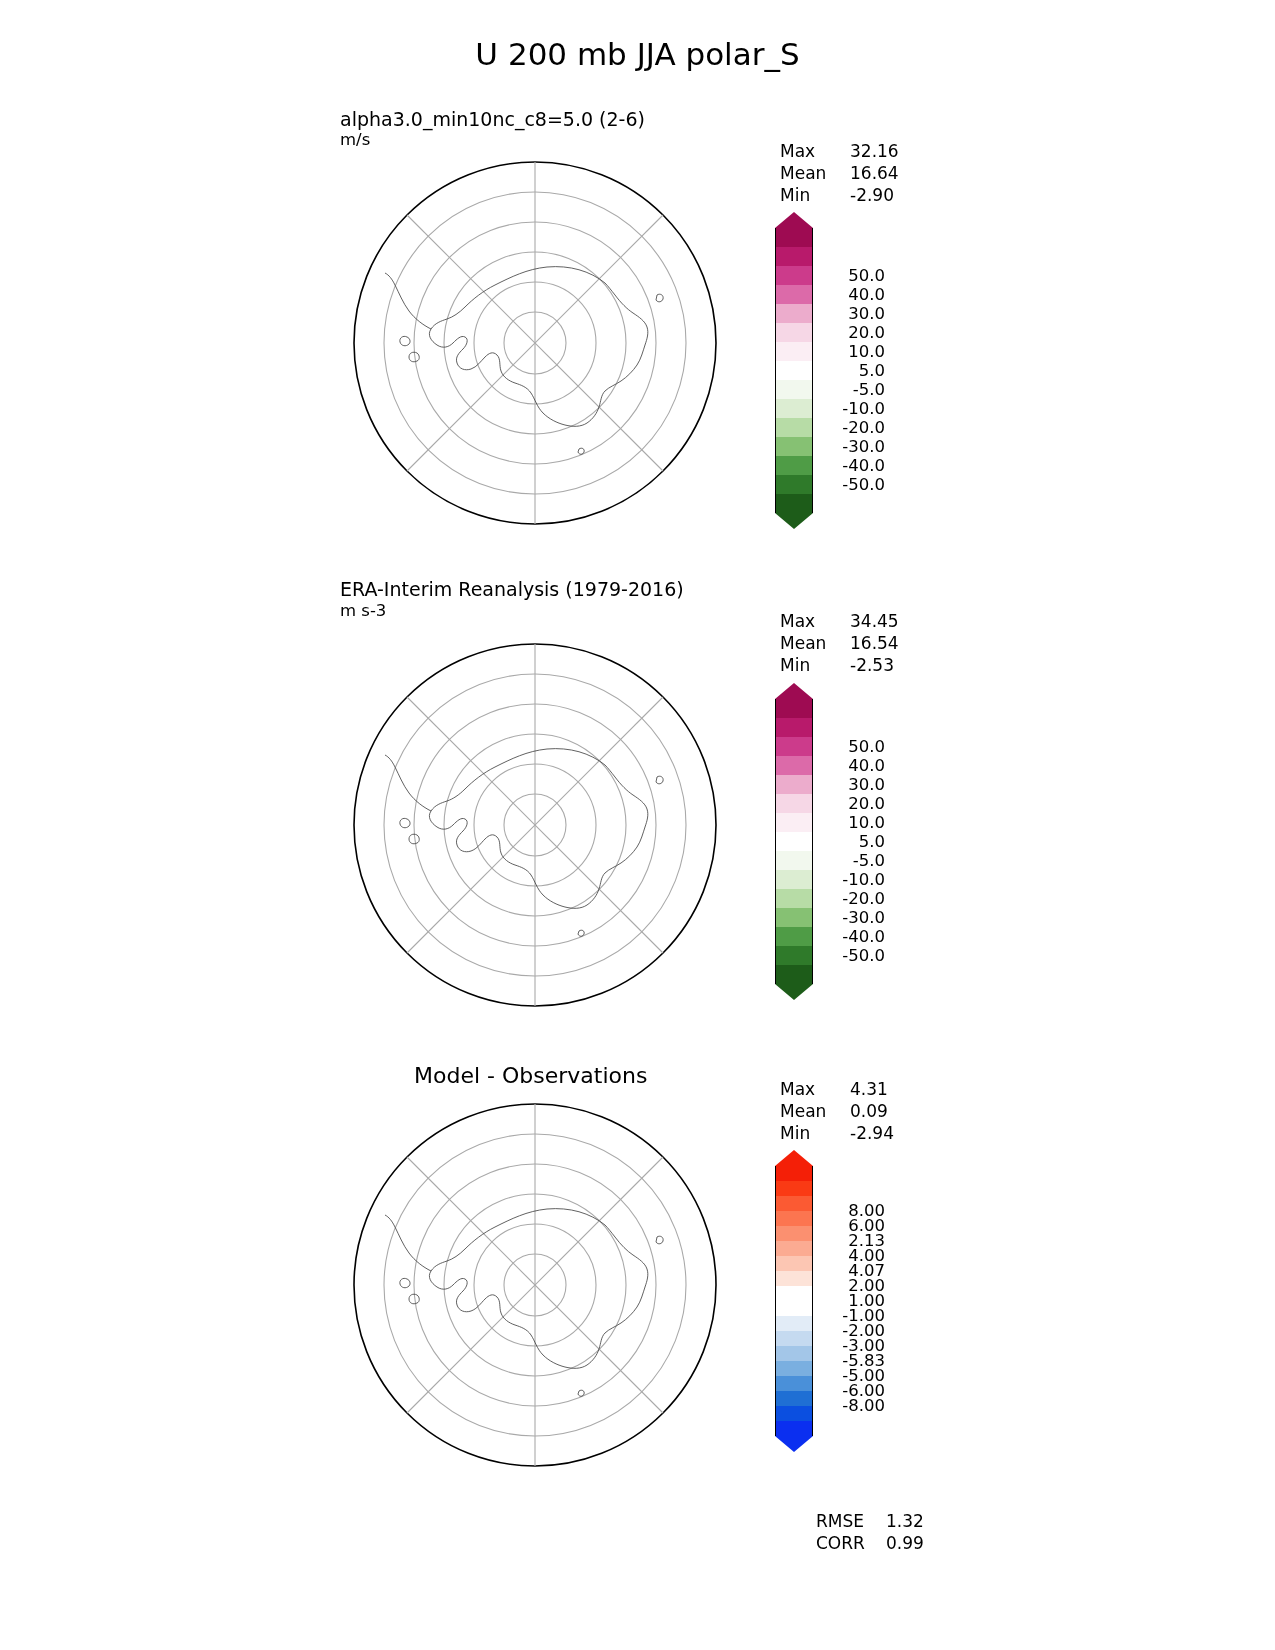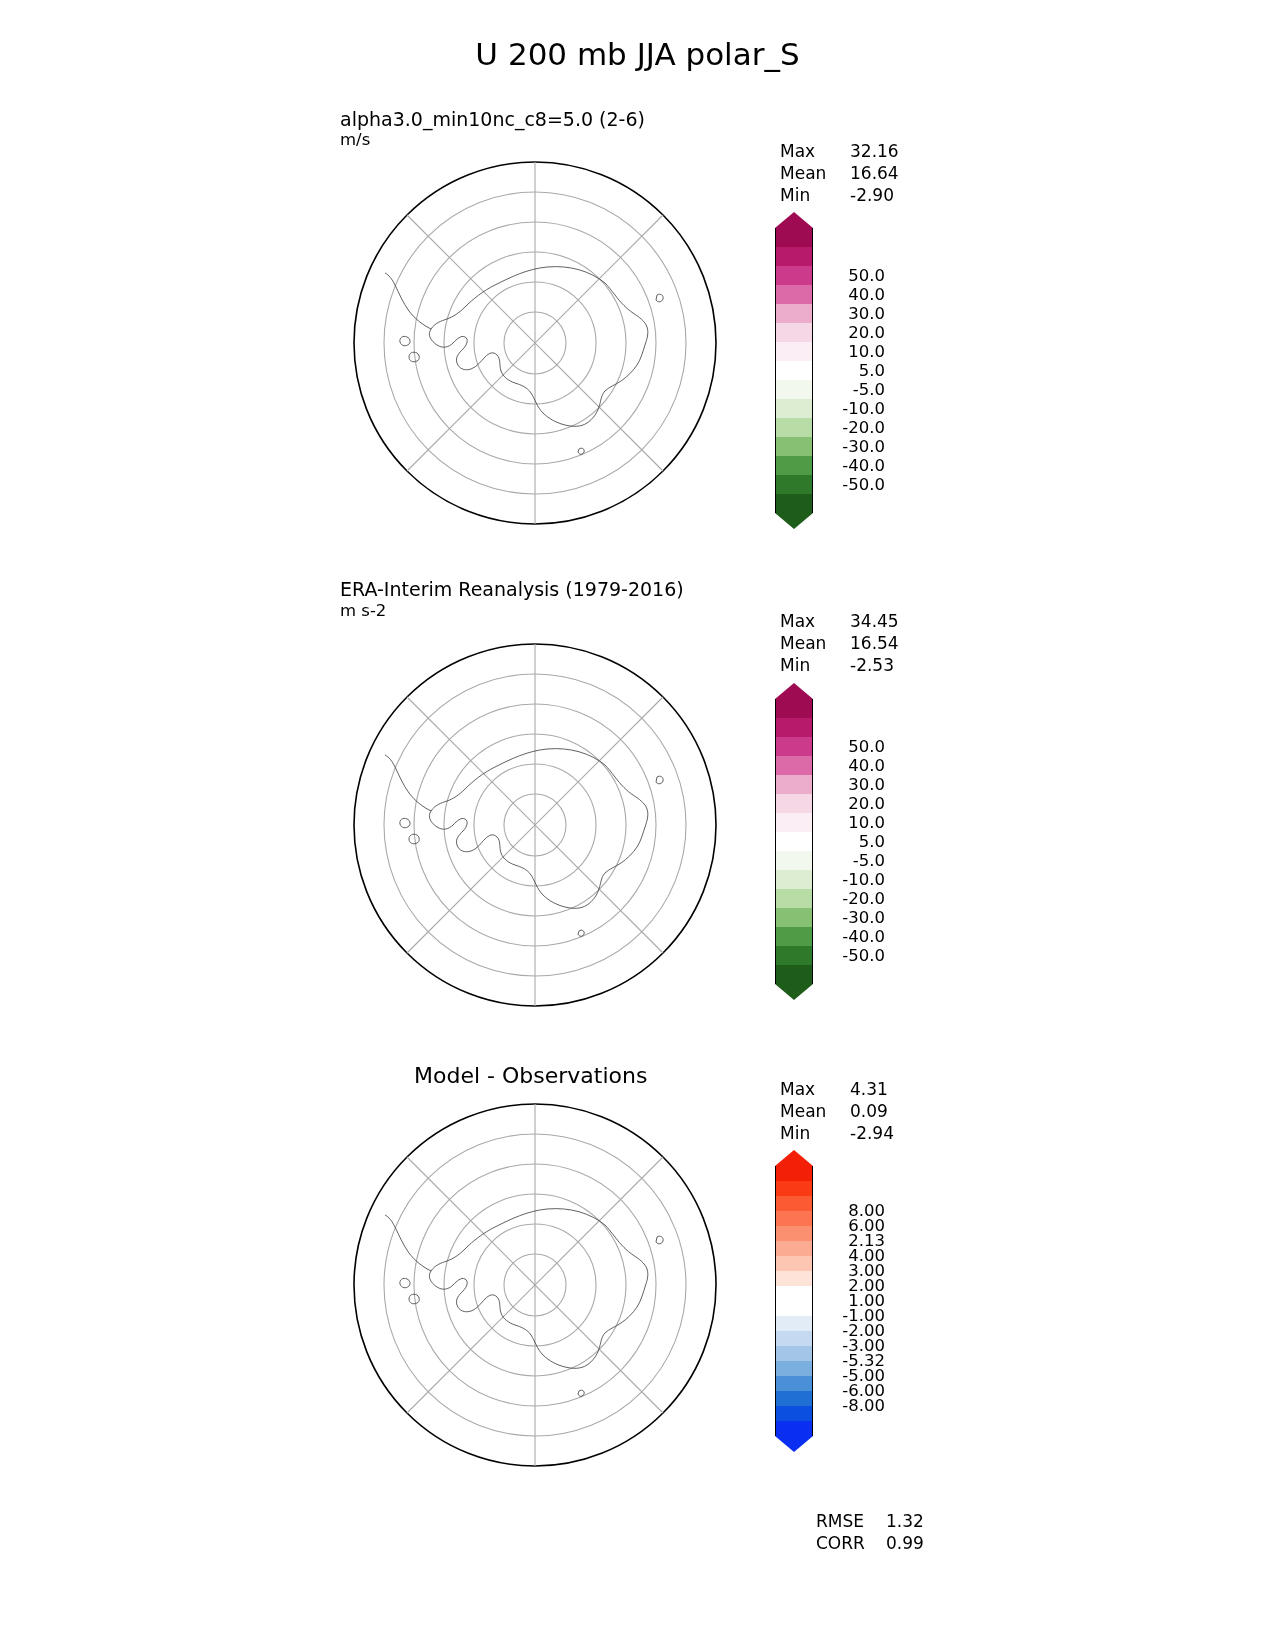--- a/index.html
+++ b/index.html
@@ -196,21 +196,21 @@
         <div class="cbar-label" style="top: 205.5px;">-20.0</div>
         <div class="cbar-label" style="top: 224.5px;">-30.0</div>
         <div class="cbar-label" style="top: 243.5px;">-40.0</div>
         <div class="cbar-label" style="top: 262.5px;">-50.0</div>
       </div>
     </div>
 </div>
 
 <div class="panel" style="top:0;">
   <div class="panel-subtitle" style="left:340px; top:578px;">ERA-Interim Reanalysis (1979-2016)</div>
-  <div class="panel-units" style="left:340px; top:601px;">m s-2</div>
+  <div class="panel-units" style="left:340px; top:601px;">m s-3</div>
 
   <div class="map-wrap" style="left:325px; top:625px;">
     <svg width="420" height="400" viewBox="0 0 420 400">
       <g transform="translate(210,200)">
         <circle class="outer-circle" r="181"></circle>
         <circle class="grid-line" r="151"></circle>
         <circle class="grid-line" r="121"></circle>
         <circle class="grid-line" r="91"></circle>
         <circle class="grid-line" r="61"></circle>
         <circle class="grid-line" r="31"></circle>
@@ -350,27 +350,27 @@
         <div class="cbar-cell" style="background: rgb(31, 111, 212); height: 15px;"></div>
         <div class="cbar-cell" style="background: rgb(11, 79, 224); height: 15px;"></div>
         <div class="cbar-cell" style="background: rgb(11, 47, 240); height: 15px;"></div>
         <div class="cbar-tip" style="border-top: 16px solid rgb(11, 47, 240);"></div>
       </div>
       <div class="cbar-labels">
         <div class="cbar-label" style="top: 51px;">8.00</div>
         <div class="cbar-label" style="top: 66px;">6.00</div>
         <div class="cbar-label" style="top: 81px;">2.13</div>
         <div class="cbar-label" style="top: 96px;">4.00</div>
-        <div class="cbar-label" style="top: 111px;">3.00</div>
+        <div class="cbar-label" style="top: 111px;">4.07</div>
         <div class="cbar-label" style="top: 126px;">2.00</div>
         <div class="cbar-label" style="top: 141px;">1.00</div>
         <div class="cbar-label" style="top: 156px;">-1.00</div>
         <div class="cbar-label" style="top: 171px;">-2.00</div>
         <div class="cbar-label" style="top: 186px;">-3.00</div>
-        <div class="cbar-label" style="top: 201px;">-5.32</div>
+        <div class="cbar-label" style="top: 201px;">-5.83</div>
         <div class="cbar-label" style="top: 216px;">-5.00</div>
         <div class="cbar-label" style="top: 231px;">-6.00</div>
         <div class="cbar-label" style="top: 246px;">-8.00</div>
       </div>
     </div>
 
   <div class="footer-stats" style="left:816px; top:1510px;">
     <span class="stats-row">
       <span class="stats-label">RMSE</span><span class="stats-value">1.32</span>
     </span>

